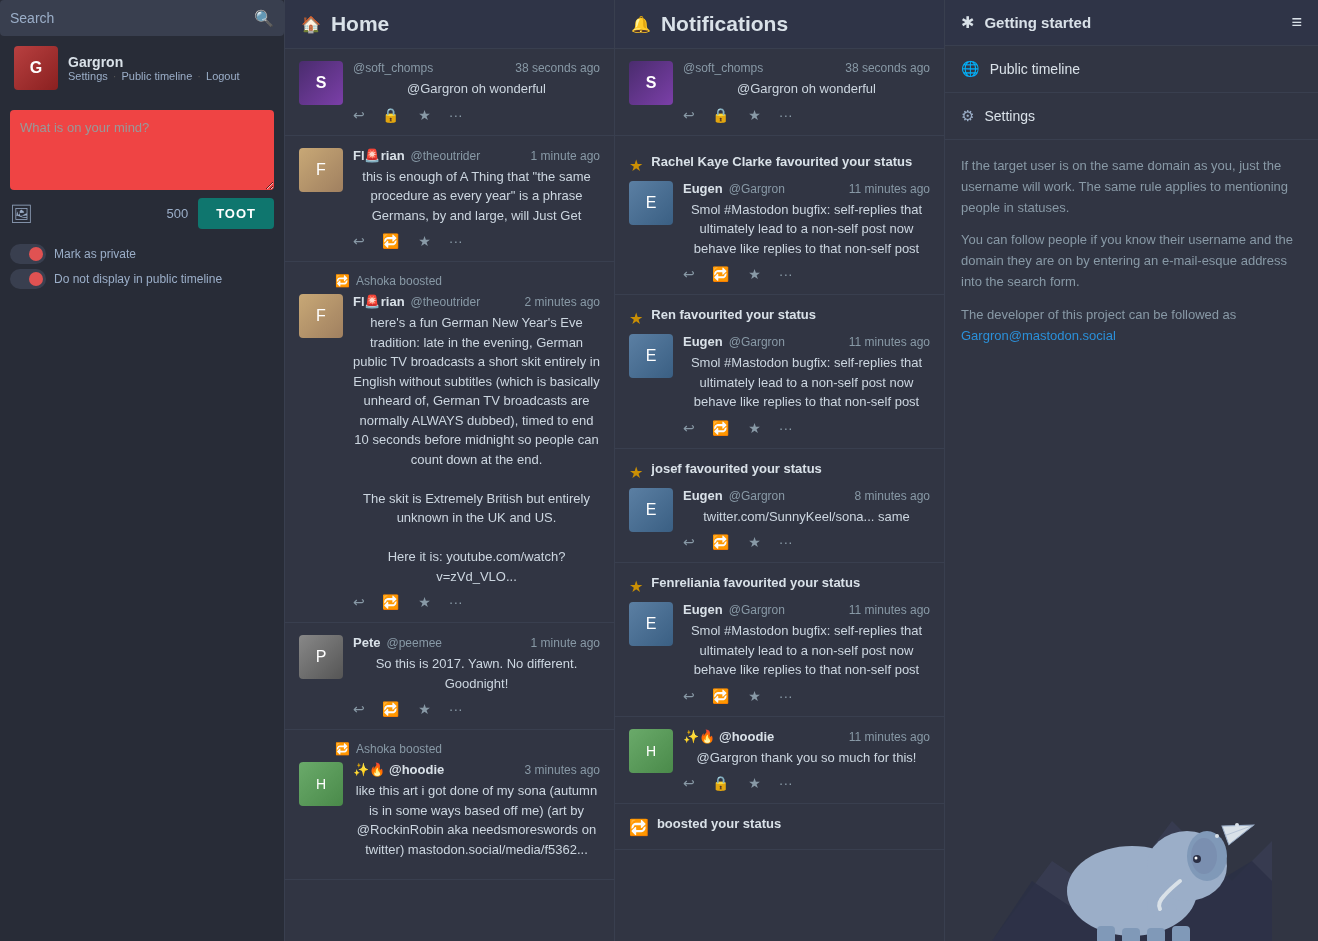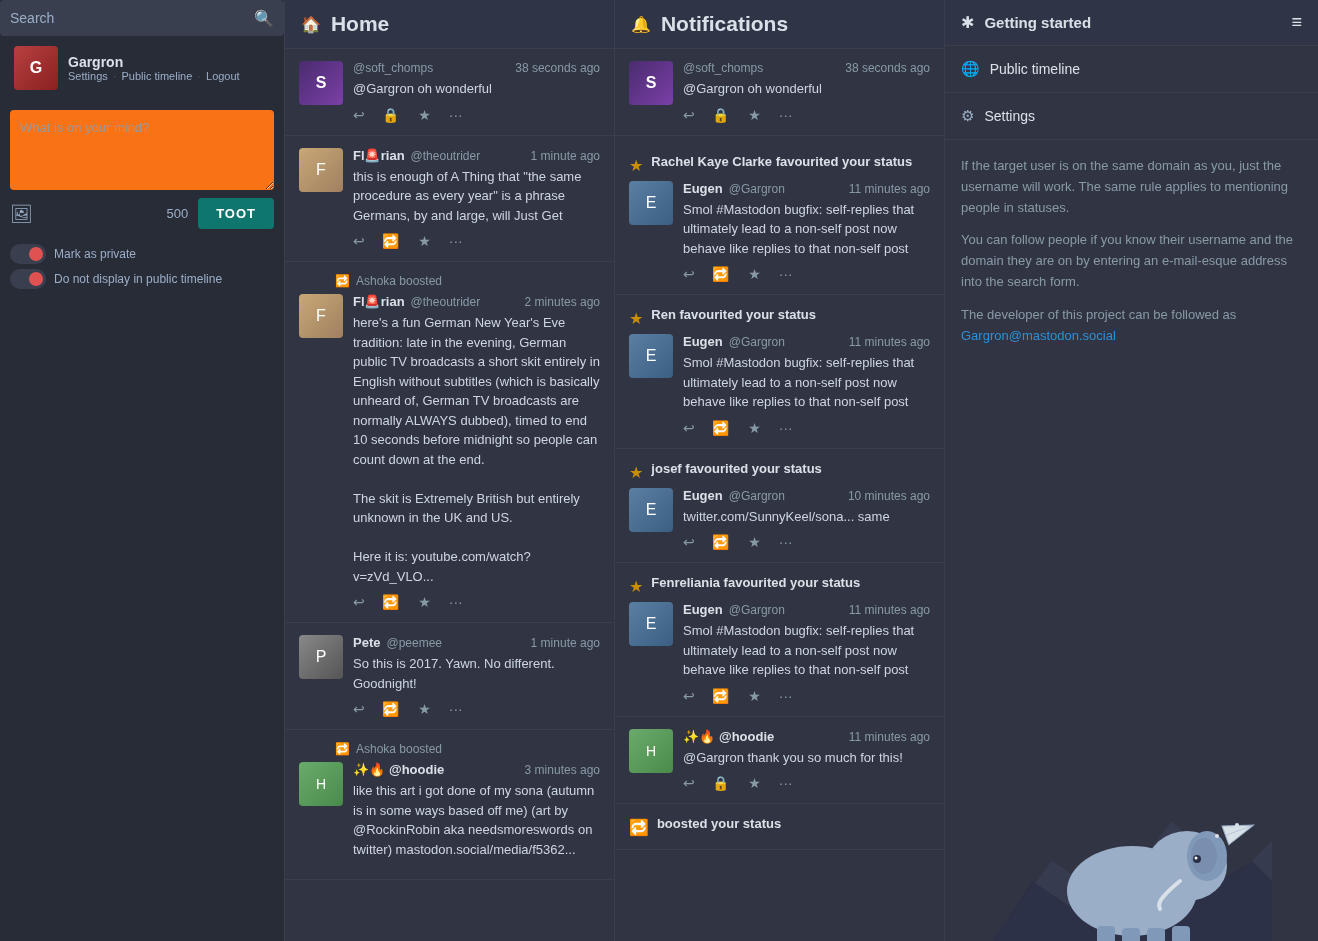--- a/index.html
+++ b/index.html
@@ -74,21 +74,21 @@
     }
     .profile-links span { color: #555; }
 
     .compose-area {
       margin: 10px;
       display: flex;
       flex-direction: column;
       gap: 8px;
     }
     .compose-area textarea {
-      background: #f97316;
+      background: #ef4444;
       color: #333;
       border: none;
       border-radius: 4px;
       padding: 10px;
       font-size: 13px;
       resize: vertical;
       height: 80px;
       font-family: inherit;
       outline: none;
     }
@@ -203,21 +203,21 @@
       display: flex;
       gap: 10px;
     }
     .status-avatar {
       width: 44px; height: 44px;
       border-radius: 4px;
       background: #555;
       flex-shrink: 0;
       overflow: hidden;
     }
-    .status-content { flex: 1; min-width: 0; }
+    .status-content { flex: 1; min-width: 0; text-align: center; }
     .status-header {
       display: flex;
       align-items: baseline;
       gap: 6px;
       flex-wrap: wrap;
       margin-bottom: 4px;
     }
     .status-name {
       color: #d9e1e8;
       font-weight: bold;
@@ -612,21 +612,21 @@
         <span class="notif-text">josef favourited your status</span>
       </div>
       <div class="status-main">
         <div class="status-avatar">
           <div class="avatar-eugen">E</div>
         </div>
         <div class="status-content">
           <div class="status-header">
             <span class="status-name">Eugen</span>
             <span class="status-handle">@Gargron</span>
-            <span class="status-time">10 minutes ago</span>
+            <span class="status-time">8 minutes ago</span>
           </div>
           <div class="status-body">twitter.com/SunnyKeel/sona... same</div>
           <div class="status-actions">
             <span class="status-action">↩</span>
             <span class="status-action">🔁</span>
             <span class="status-action">★</span>
             <span class="status-action">···</span>
           </div>
         </div>
       </div>

